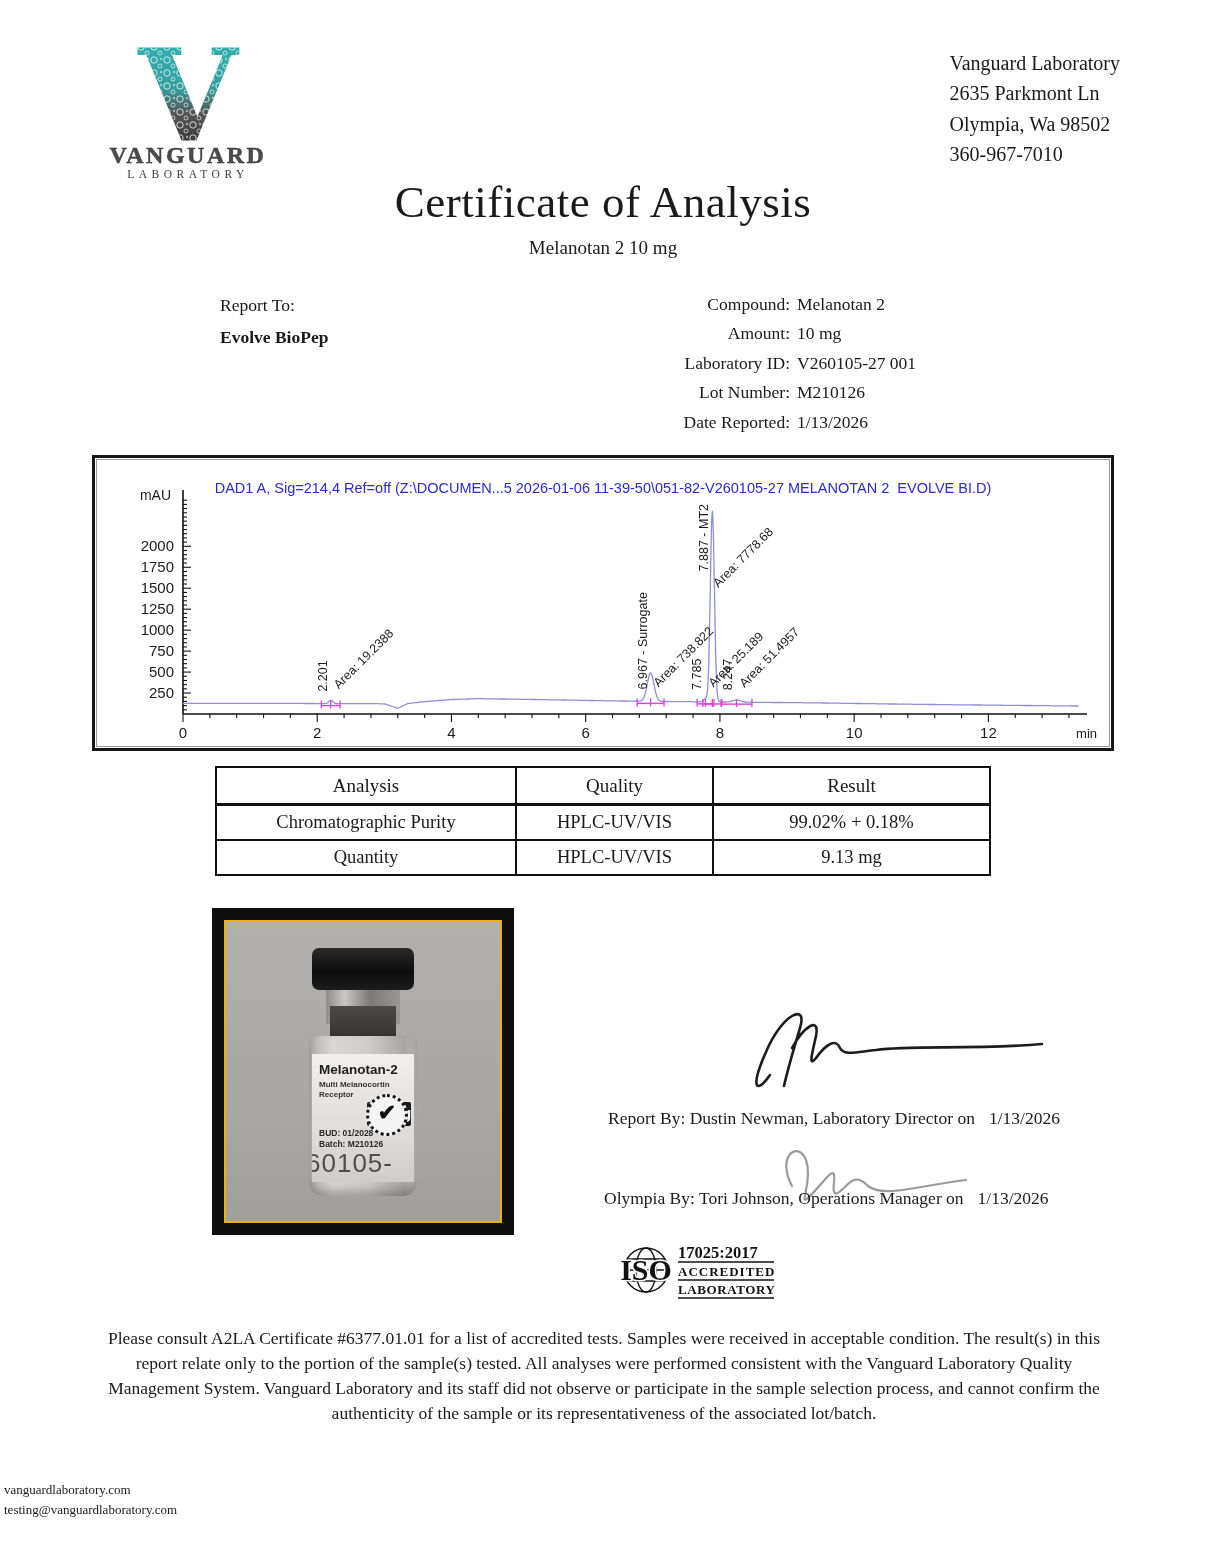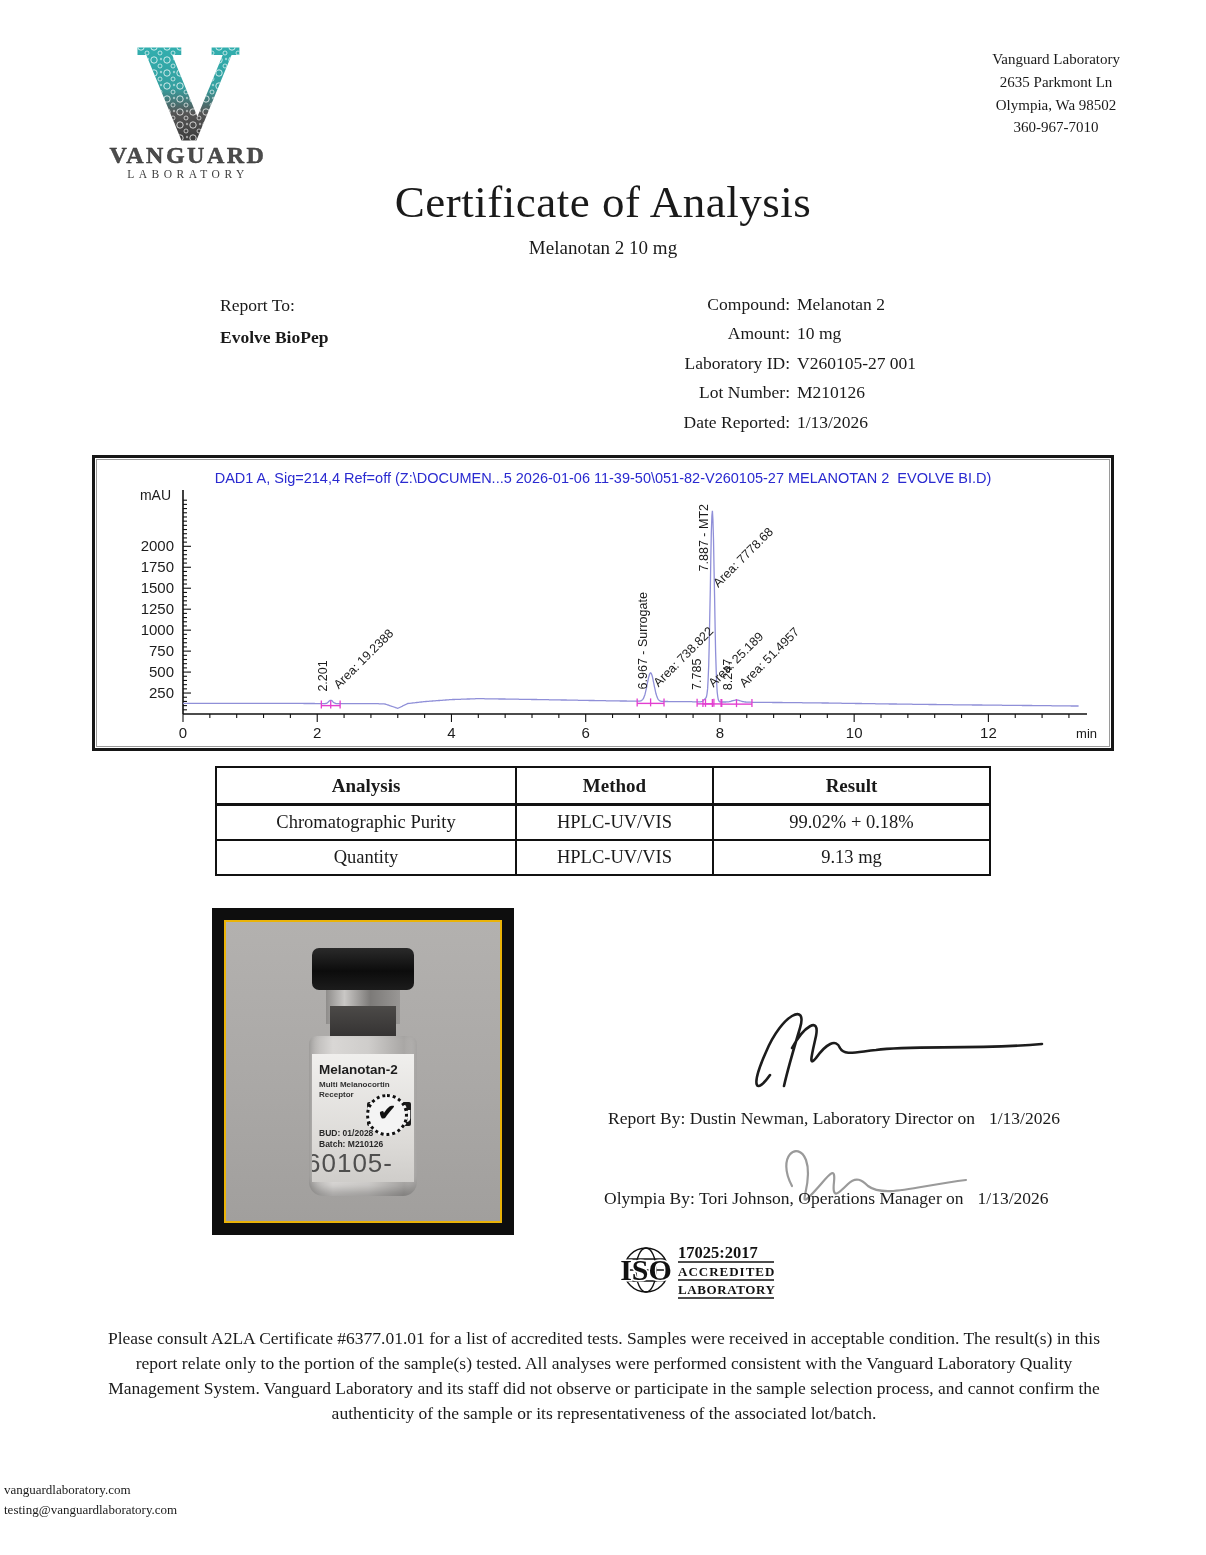--- a/index.html
+++ b/index.html
@@ -4,45 +4,45 @@
 <style>
   html,body{margin:0;padding:0;}
   body{
     width:1206px;height:1555px;background:#ffffff;position:relative;
     font-family:"Liberation Serif", serif;color:#1a1a1a;overflow:hidden;
   }
   .abs{position:absolute;}
 
   
   #logo{left:98px;top:30px;width:180px;height:160px;}
-  #address{right:86px;top:48px;text-align:center;font-size:15px;line-height:1.52;}
+  #address{right:86px;top:48px;text-align:left;font-size:20px;line-height:1.52;}
 
   
   #title{left:0;top:176px;width:100%;text-align:center;font-size:45px;letter-spacing:.5px;}
   #subtitle{left:0;top:237px;width:100%;text-align:center;font-size:19px;}
 
   
   #report-to{left:220px;top:290px;font-size:17.5px;line-height:1.8;}
   #report-to .bold{font-weight:bold;}
   #details{left:545px;top:290px;font-size:17.5px;}
   #details .row{display:grid;grid-template-columns:245px 260px;column-gap:7px;line-height:1.68;}
   #details .lbl{text-align:right;}
   #details .val{text-align:left;}
 
   
   #chrom-box{left:92px;top:455px;width:1016px;height:290px;border:3px solid #161616;
     box-shadow:inset 0 0 0 1px #ffffff, inset 0 0 0 2px #9a9a9a;background:#fff;}
-  #chrom-title{position:absolute;left:0;top:12px;width:100%;text-align:center;
+  #chrom-title{position:absolute;left:0;top:22px;width:100%;text-align:center;
     font-family:"Liberation Sans",sans-serif;font-size:14.5px;color:#2a2ad0;white-space:pre;}
   #chrom-svg{position:absolute;left:0;top:24px;}
 
   
   #results{left:215px;top:766px;border-collapse:collapse;}
   #results th,#results td{border:2px solid #111;text-align:center;font-weight:normal;}
-  #results th{font-weight:bold;font-size:19px;height:33px;border-bottom-width:3px;}
+  #results th{font-weight:normal;font-size:19px;height:33px;border-bottom-width:3px;}
   #results td{font-size:18.5px;height:31px;}
   .col-a{width:296px;} .col-b{width:193px;} .col-c{width:273px;}
 
   
   #photo-frame{left:212px;top:908px;width:274px;height:299px;border:12px solid #0e0e0e;
     background:#eab308;padding:2px;}
   #photo{position:relative;width:100%;height:100%;
     background:linear-gradient(180deg,#b3b1af 0%,#aaa8a6 55%,#a19f9d 100%);overflow:hidden;}
   #vial{position:absolute;left:50%;top:26px;width:116px;height:252px;transform:translateX(-50%);}
   #cap{position:absolute;left:7px;top:0;width:102px;height:42px;background:linear-gradient(180deg,#2a2a2a,#0c0c0c 55%,#1c1c1c);border-radius:7px;}
@@ -279,21 +279,21 @@
       <line x1="656.9432209737828" y1="217.12011794871796" x2="656.9432209737828" y2="225.12011794871796" stroke="#e23ed0" stroke-width="1.3"></line>
       <text x="637.5065168539326" y="208.12011794871796" text-anchor="start" font-family="Liberation Sans, sans-serif" font-size="12.5" fill="#1c1c1c" transform="rotate(-90 637.5065168539326 208.12011794871796)">8.247</text>
       <text x="649.5065168539326" y="206.12011794871796" text-anchor="start" font-family="Liberation Sans, sans-serif" font-size="12.5" fill="#1c1c1c" transform="rotate(-45 649.5065168539326 206.12011794871796)">Area: 51.4957</text>
     </svg>
 </div>
 
 <table class="abs" id="results">
   <tbody>
       <tr>
     <th class="col-a">Analysis</th>
-    <th class="col-b">Method</th>
+    <th class="col-b">Quality</th>
     <th class="col-c">Result</th>
   </tr>
   <tr>
     <td>Chromatographic Purity</td>
     <td>HPLC-UV/VIS</td>
     <td>99.02% + 0.18%</td>
   </tr>
   <tr>
     <td>Quantity</td>
     <td>HPLC-UV/VIS</td>

